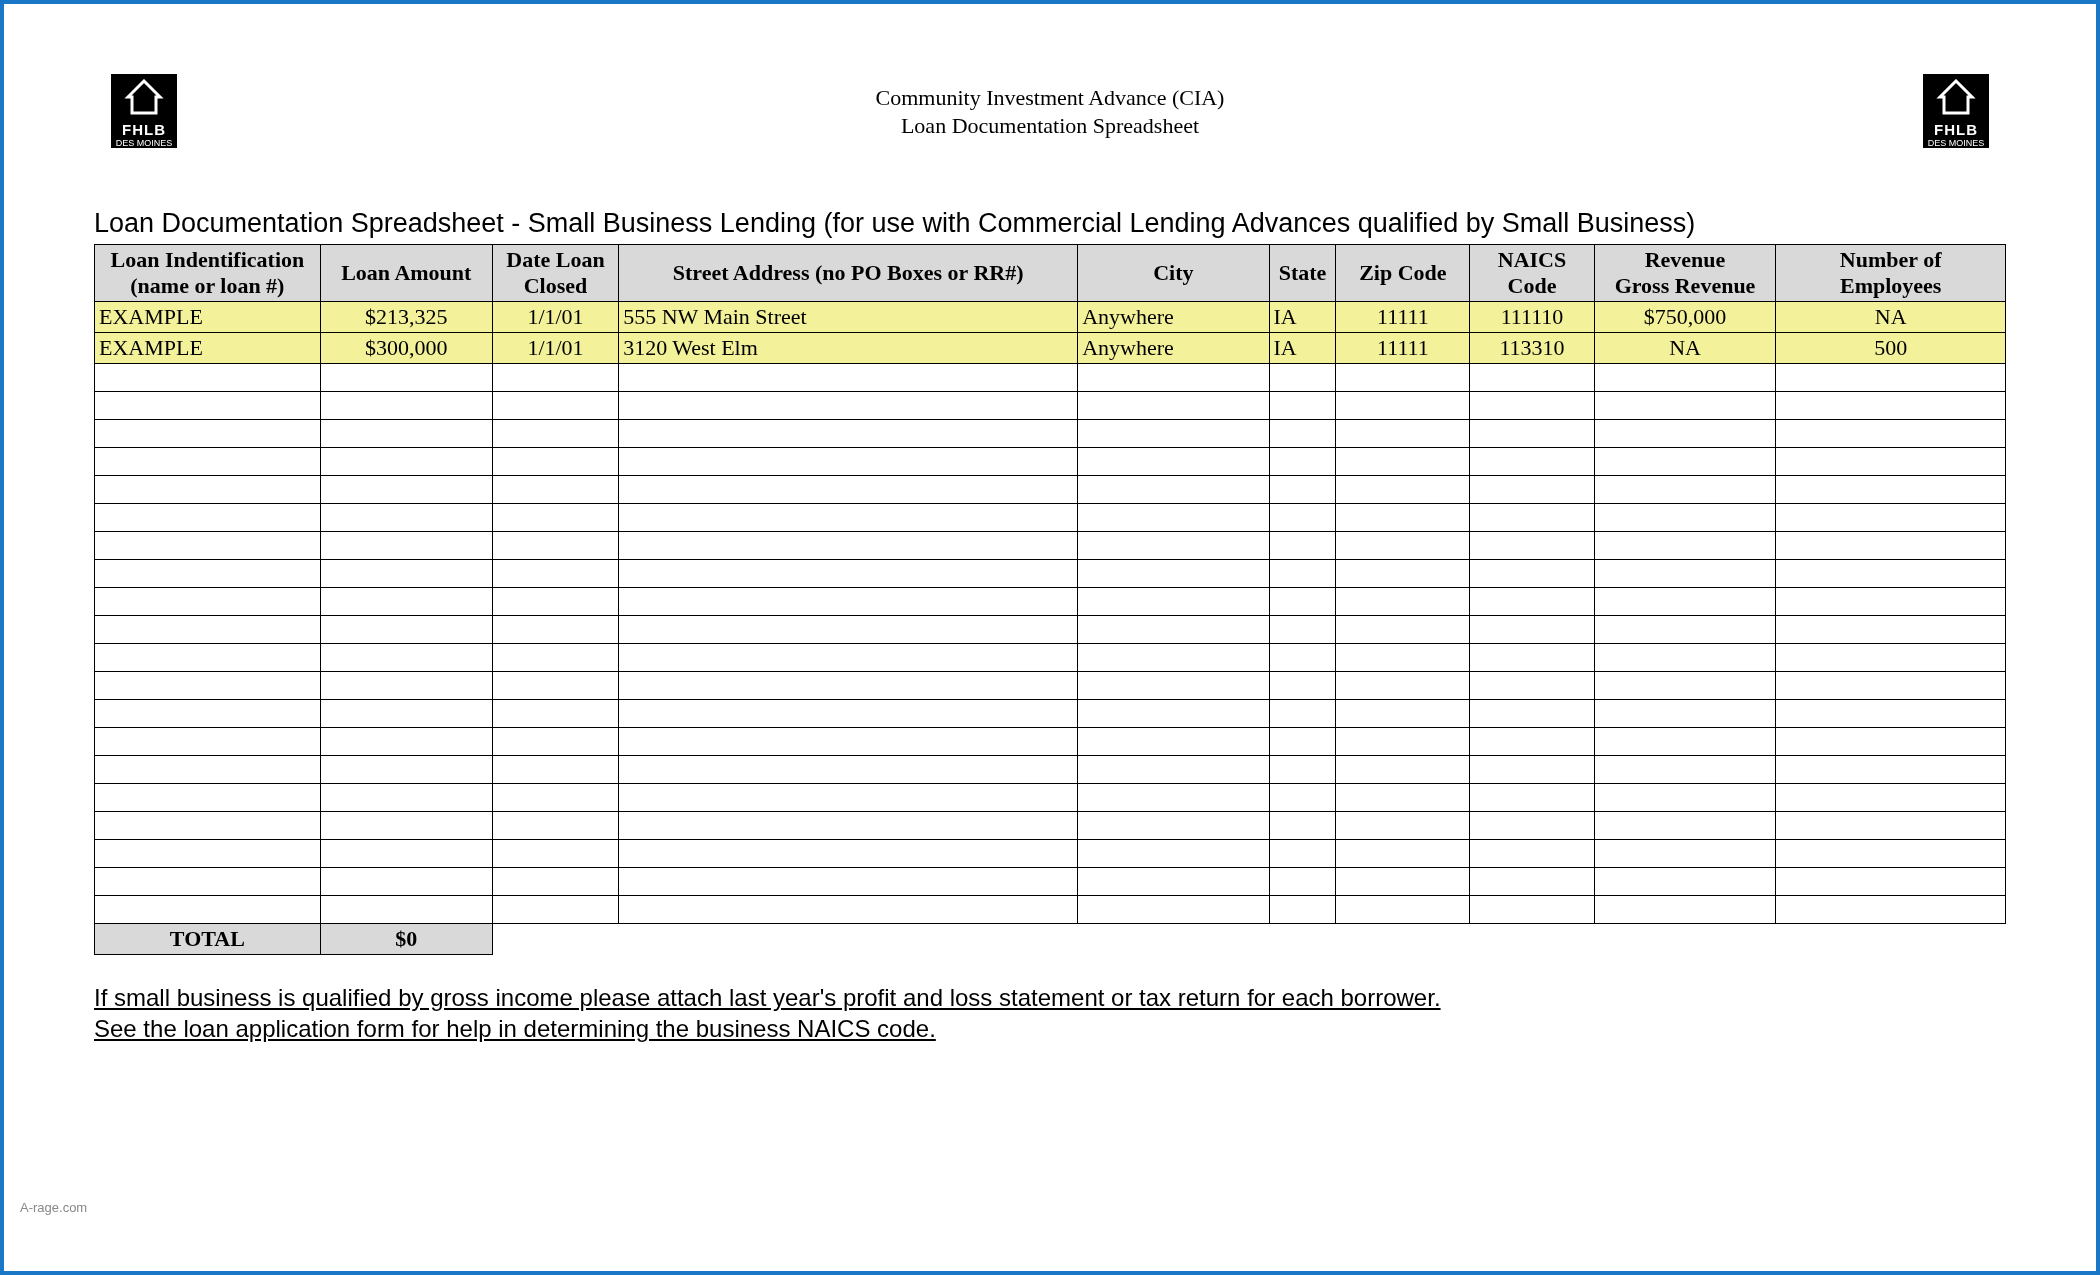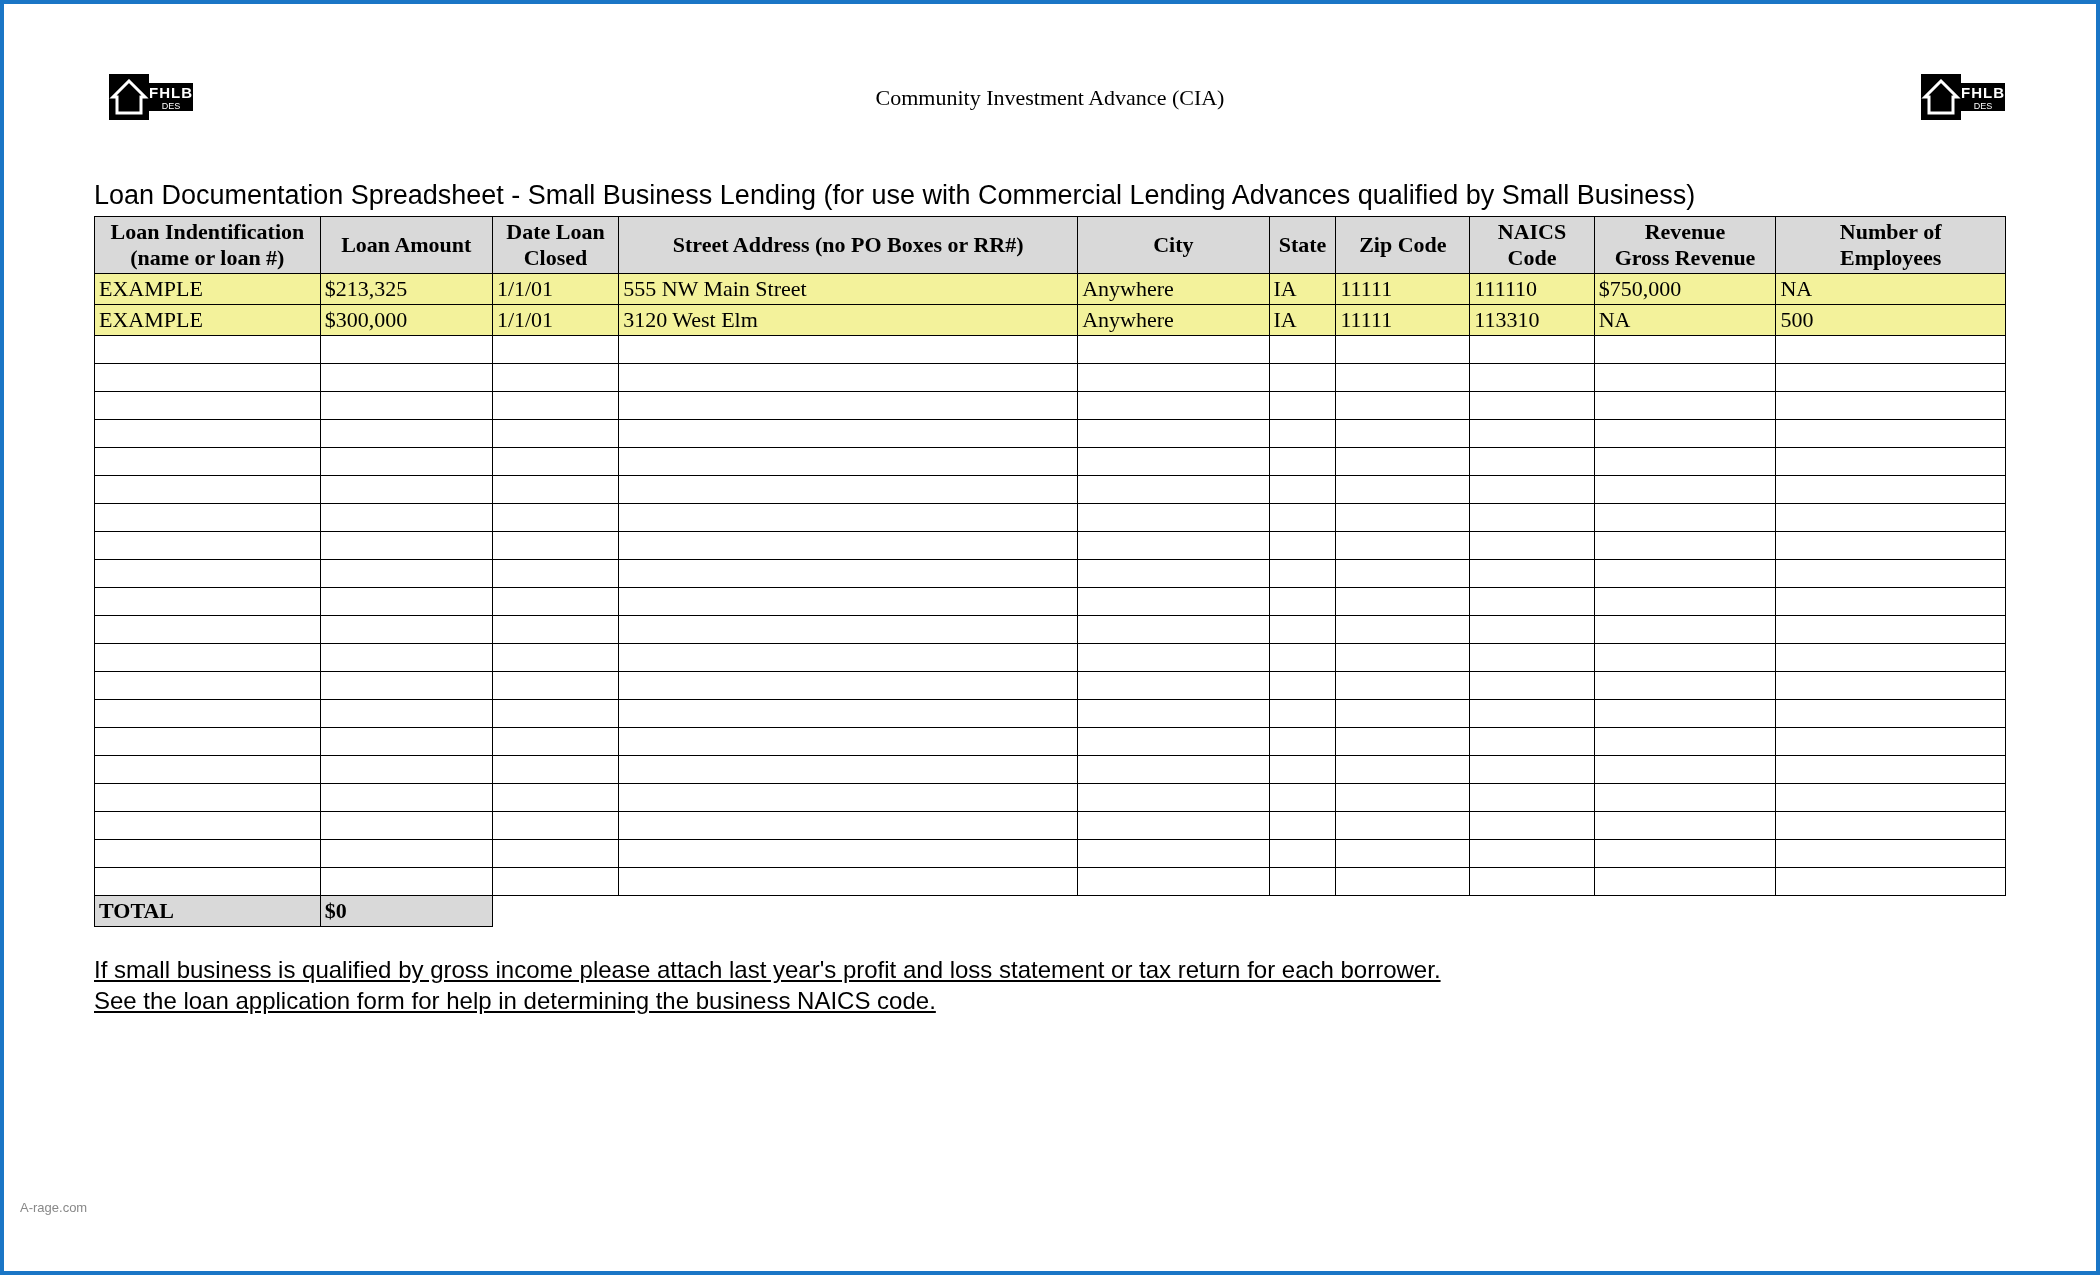--- a/index.html
+++ b/index.html
@@ -19,21 +19,21 @@
     display: flex;
     align-items: flex-start;
     justify-content: space-between;
     margin-bottom: 60px;
     padding-left: 15px;
     padding-right: 15px;
   }
   .logo {
     width: 70px;
     display: flex;
-    flex-direction: row;
+    flex-direction: column;
     align-items: center;
   }
   .logo-top {
     width: 66px; height: 46px;
     background: #000;
     display: flex; align-items: center; justify-content: center;
   }
   .logo-bottom {
     width: 66px; height: 28px;
     background: #000;
@@ -75,21 +75,21 @@
     white-space: nowrap;
   }
   table.sheet th {
     background: #d9d9d9;
     font-weight: bold;
     text-align: center;
     vertical-align: middle;
   }
   tr.example td { background: #f3f29b; }
   .al { text-align: left; margin-left: 42px; }
-  .ar { text-align: left; }
+  .ar { text-align: center; }
   tr.total td { background: #d9d9d9; font-weight: bold; }
   tr.total td.noborder { border: none; background: transparent; }
   .footer-notes {
     margin-top: 27px;
     font-size: 24px;
     line-height: 1.3;
     font-family: Arial, Helvetica, sans-serif;
     text-decoration: underline;
   }
   .watermark {
@@ -123,20 +123,21 @@
             <path d="M20 2 L36 18 L32 18 L32 34 L8 34 L8 18 L4 18 Z" fill="none" stroke="#fff" stroke-width="3"></path>
           </svg>
       </div>
       <div class="logo-bottom">
         <span class="big">FHLB</span>
         <span>DES MOINES</span>
       </div>
     </div>
     <div class="title-block">
       <h1>Community Investment Advance (CIA)</h1>
+      <h1>Loan Documentation Spreadsheet</h1>
     </div>
     <div class="logo">
       <div class="logo-top">
         <svg width="40" height="36" viewBox="0 0 40 36">
             <path d="M20 2 L36 18 L32 18 L32 34 L8 34 L8 18 L4 18 Z" fill="none" stroke="#fff" stroke-width="3"></path>
           </svg>
       </div>
       <div class="logo-bottom">
         <span class="big">FHLB</span>
         <span>DES MOINES</span>

